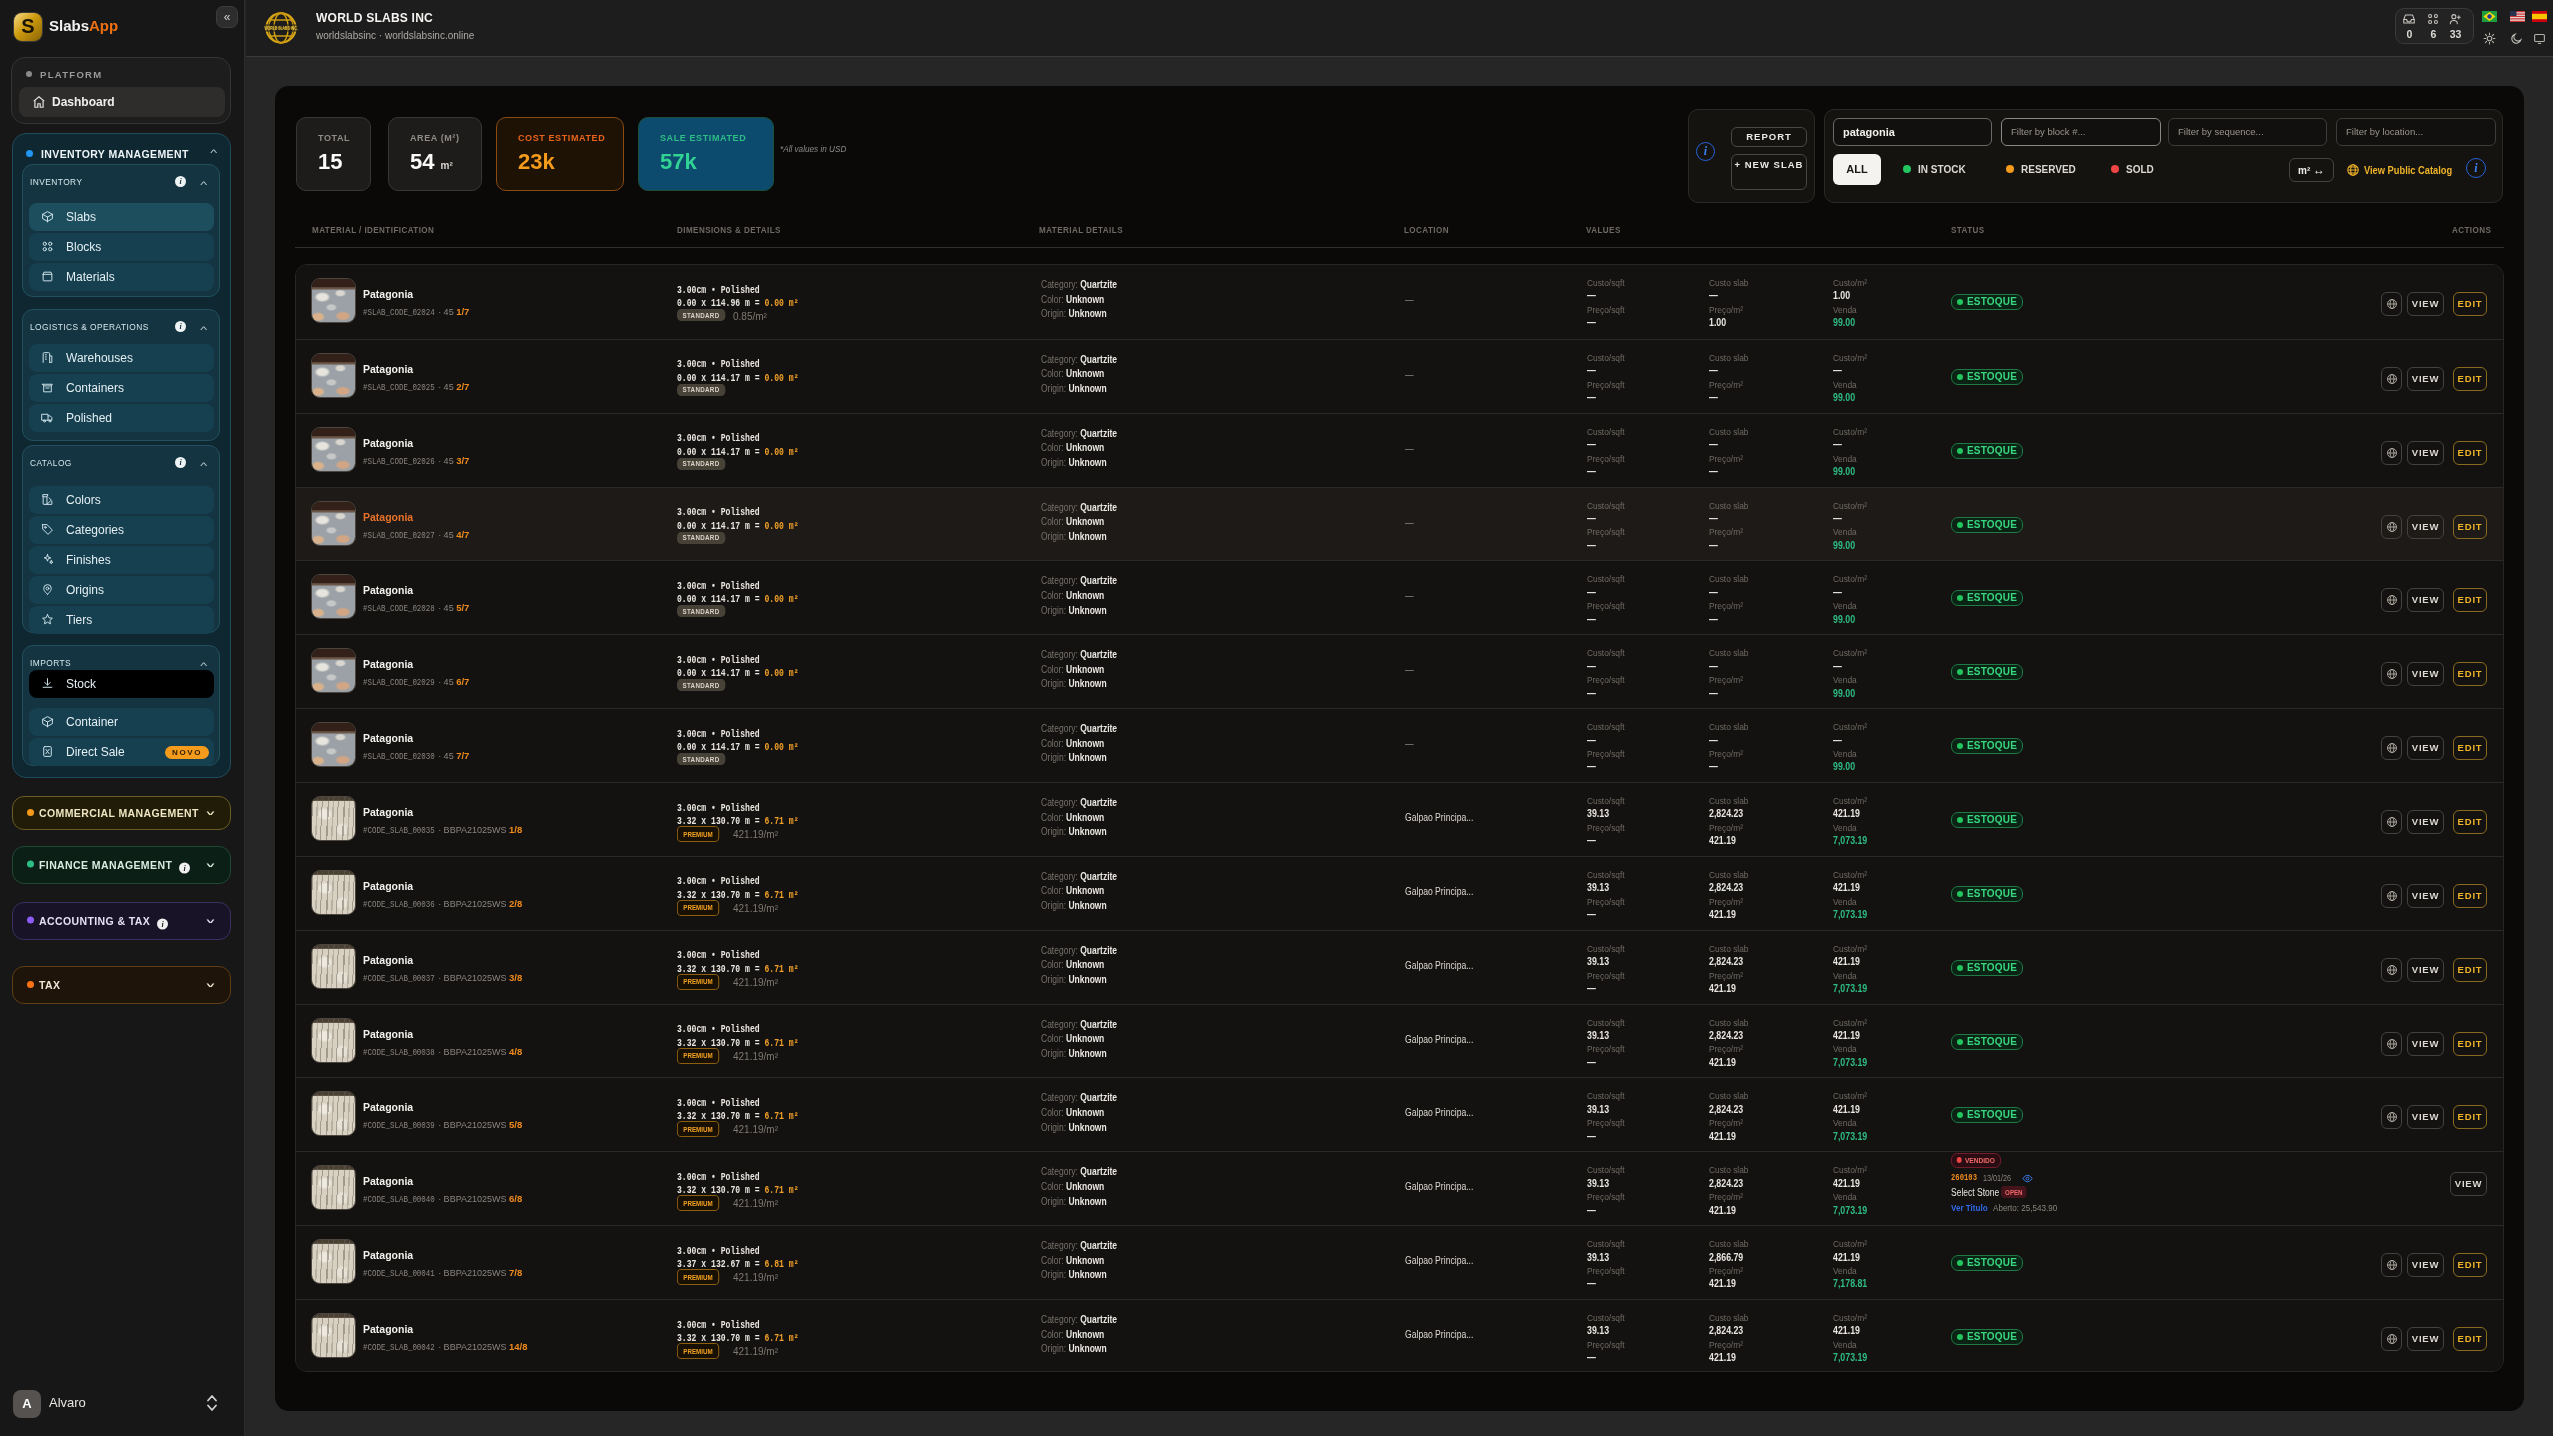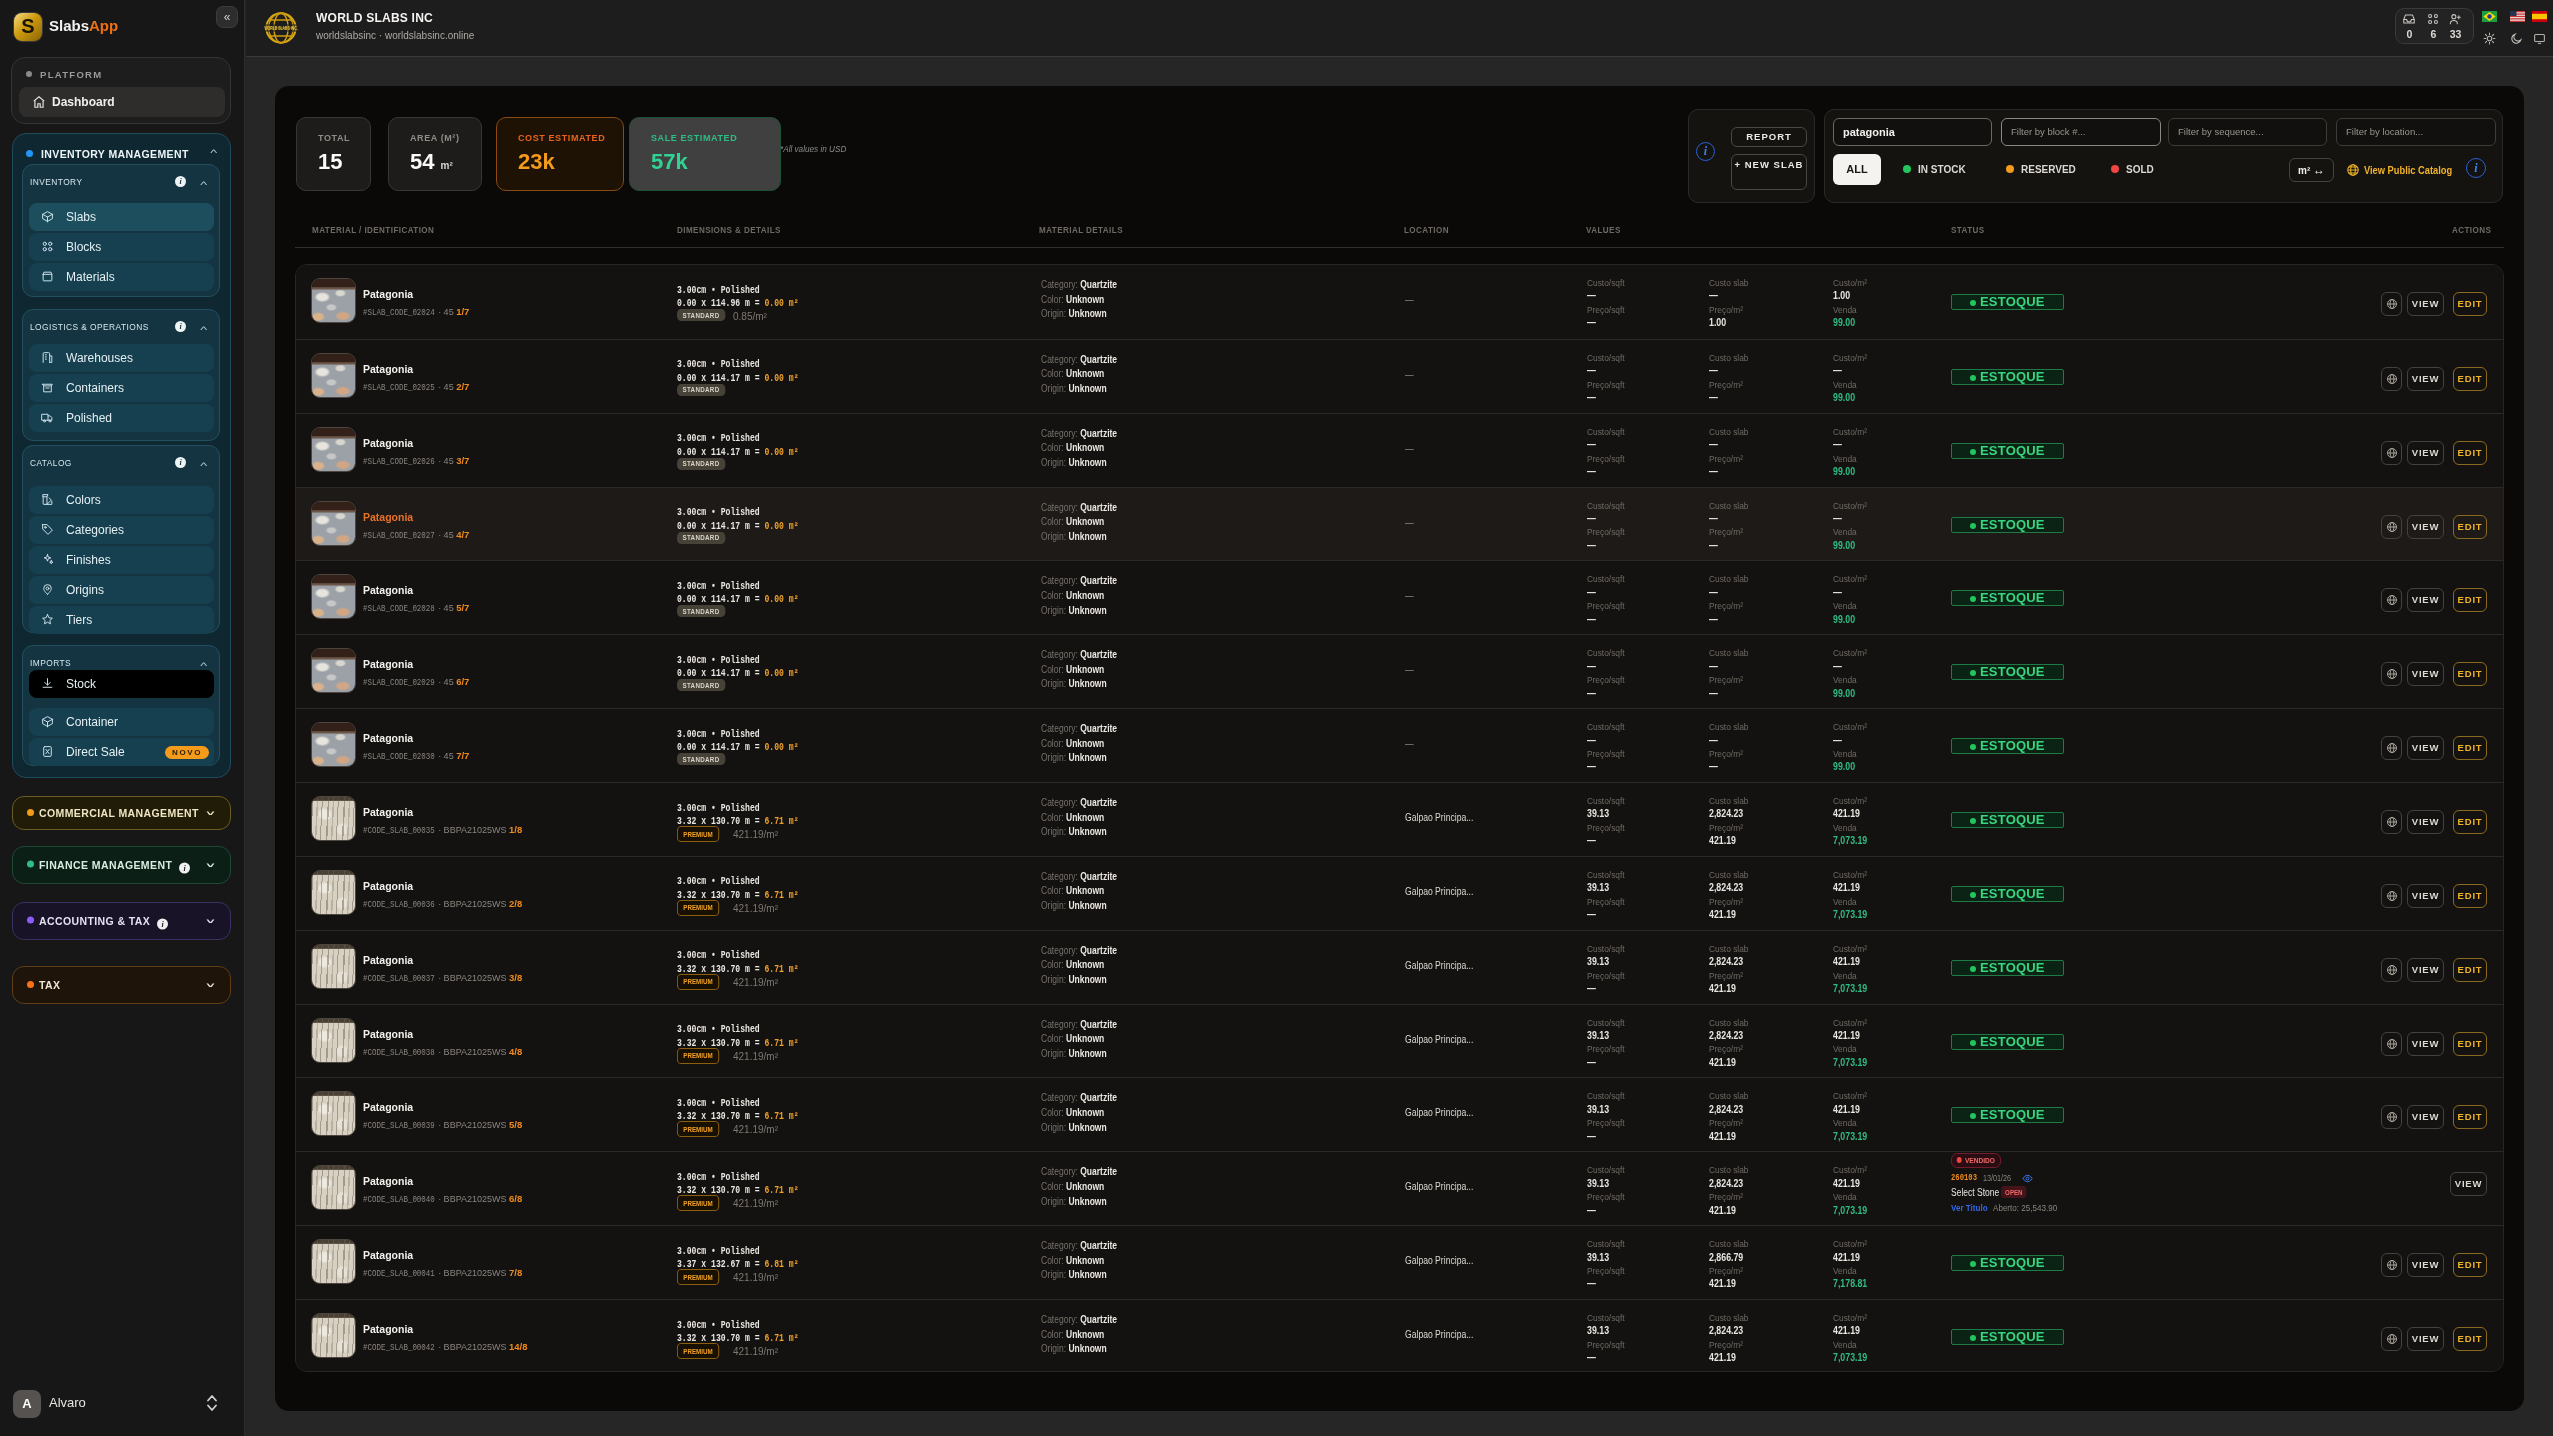--- a/index.html
+++ b/index.html
@@ -55,21 +55,21 @@
 .bdg.std{top:44px;font-size:8px;letter-spacing:.4px;background:#474238;color:#d9d3c8;padding:1.5px 7px}
 .bdg.prm{top:43px;font-size:8px;border:1px solid #9c6a11;color:#f2a222;padding:2.5px 7px;background:#191004}
 .perm{position:absolute;left:437px;top:46px;font-size:10px;color:#7d7871}
 .det{position:absolute;left:745px;top:13px;font-size:10px;color:#76716b;line-height:14.6px;transform:scaleX(.85);transform-origin:0 0}
 .det b{color:#ece9e4}
 .loc{position:absolute;left:1109px;top:29px;font-size:10px;color:#dcd8d2;transform:scaleX(.86);transform-origin:0 0}
 .loc.dash{color:#8a857e}
 .vals{position:absolute;top:11px;font-size:9.5px;color:#6f6a64;line-height:13.4px;transform:scaleX(.88);transform-origin:0 0}
 .vals b{color:#e9e6e1;font-size:10px}
 .vals .grn{color:#2ebd85;font-size:10px;font-weight:bold}
-.est{position:absolute;left:1655px;top:29px;height:16px;line-height:14px;border:1px solid #1f7a45;background:#0b2315;border-radius:2px;color:#38d67e;font-size:13px;font-weight:bold;padding:0 18px;letter-spacing:.2px}
+.est{position:absolute;left:1655px;top:29px;height:16px;line-height:14px;border:1px solid #1f7a45;background:#0b2315;border-radius:7px;color:#38d67e;font-size:10px;font-weight:bold;padding:0 5px;letter-spacing:.2px}
 .est i{display:inline-block;width:6px;height:6px;border-radius:50%;background:#22c55e;margin-right:4px;font-style:normal}
 .abtn{position:absolute;border-radius:6px;font-size:9.5px;font-weight:bold;letter-spacing:.8px;text-align:center;height:24px;line-height:22px;top:27px}
 .abtn.vw{border:1px solid #45413e;color:#dcd8d2}
 .abtn.ed{border:1px solid #8a6a1c;color:#f0b429}
 .abtn.gl{border:1px solid #45413e;color:#b8b3ac;width:21px}
 .thA{position:absolute;inset:0;background:
 radial-gradient(ellipse 11px 7px at 24% 42%, #e6e4dc 0 45%, rgba(230,228,220,0) 75%),
 radial-gradient(ellipse 8px 5px at 66% 33%, #d8d6cf 0 45%, rgba(216,214,207,0) 75%),
 radial-gradient(ellipse 10px 6px at 72% 86%, #d2a685 0 50%, rgba(210,166,133,0) 80%),
 radial-gradient(ellipse 9px 6px at 14% 88%, #d9b28c 0 50%, rgba(217,178,140,0) 80%),
@@ -319,21 +319,21 @@
       <div class="v" style="color:#fbfaf8">15</div>
     </div>
 <div class="stat" style="left:113px;width:94px;background:#1e1c1b;border-color:#383533">
       <div class="l" style="color:#8f8b86">AREA (M²)</div>
       <div class="v" style="color:#fbfaf8">54 <small>m²</small></div>
     </div>
 <div class="stat" style="left:221px;width:128px;background:#1d1204;border-color:#8a4a12">
       <div class="l" style="color:#e8641c">COST ESTIMATED</div>
       <div class="v" style="color:#f59b1b">23k</div>
     </div>
-<div class="stat" style="left:354px;width:152px;background:#404040;border-color:#1b4f38">
+<div class="stat" style="left:363px;width:136px;background:#0c4a6e;border-color:#1b4f38">
       <div class="l" style="color:#2ebd85">SALE ESTIMATED</div>
       <div class="v" style="color:#31d394">57k</div>
     </div>
 <div class="abs" style="left:505px;top:57px;color:#8a8a8a;font-size:9.5px;font-style:italic"><span class="cx" style="transform:scaleX(.86)">*All values in USD</span></div>
 <div class="abs" style="left:1413px;top:23px;width:127px;height:94px;background:#151310;border:1px solid #2b2927;border-radius:10px">
 <div class="blue-i" style="left:7px;top:32px;width:19px;height:19px;font-size:12px;line-height:17px">i</div>
 <div class="btn" style="left:42px;top:17px;width:76px;height:20px;line-height:18px">REPORT</div>
 <div class="btn" style="left:42px;top:44px;width:76px;height:36px;line-height:19px;white-space:nowrap">+ NEW SLAB</div>
 </div>
 <div class="abs" style="left:1549px;top:23px;width:679px;height:94px;background:#151310;border:1px solid #2b2927;border-radius:10px">

